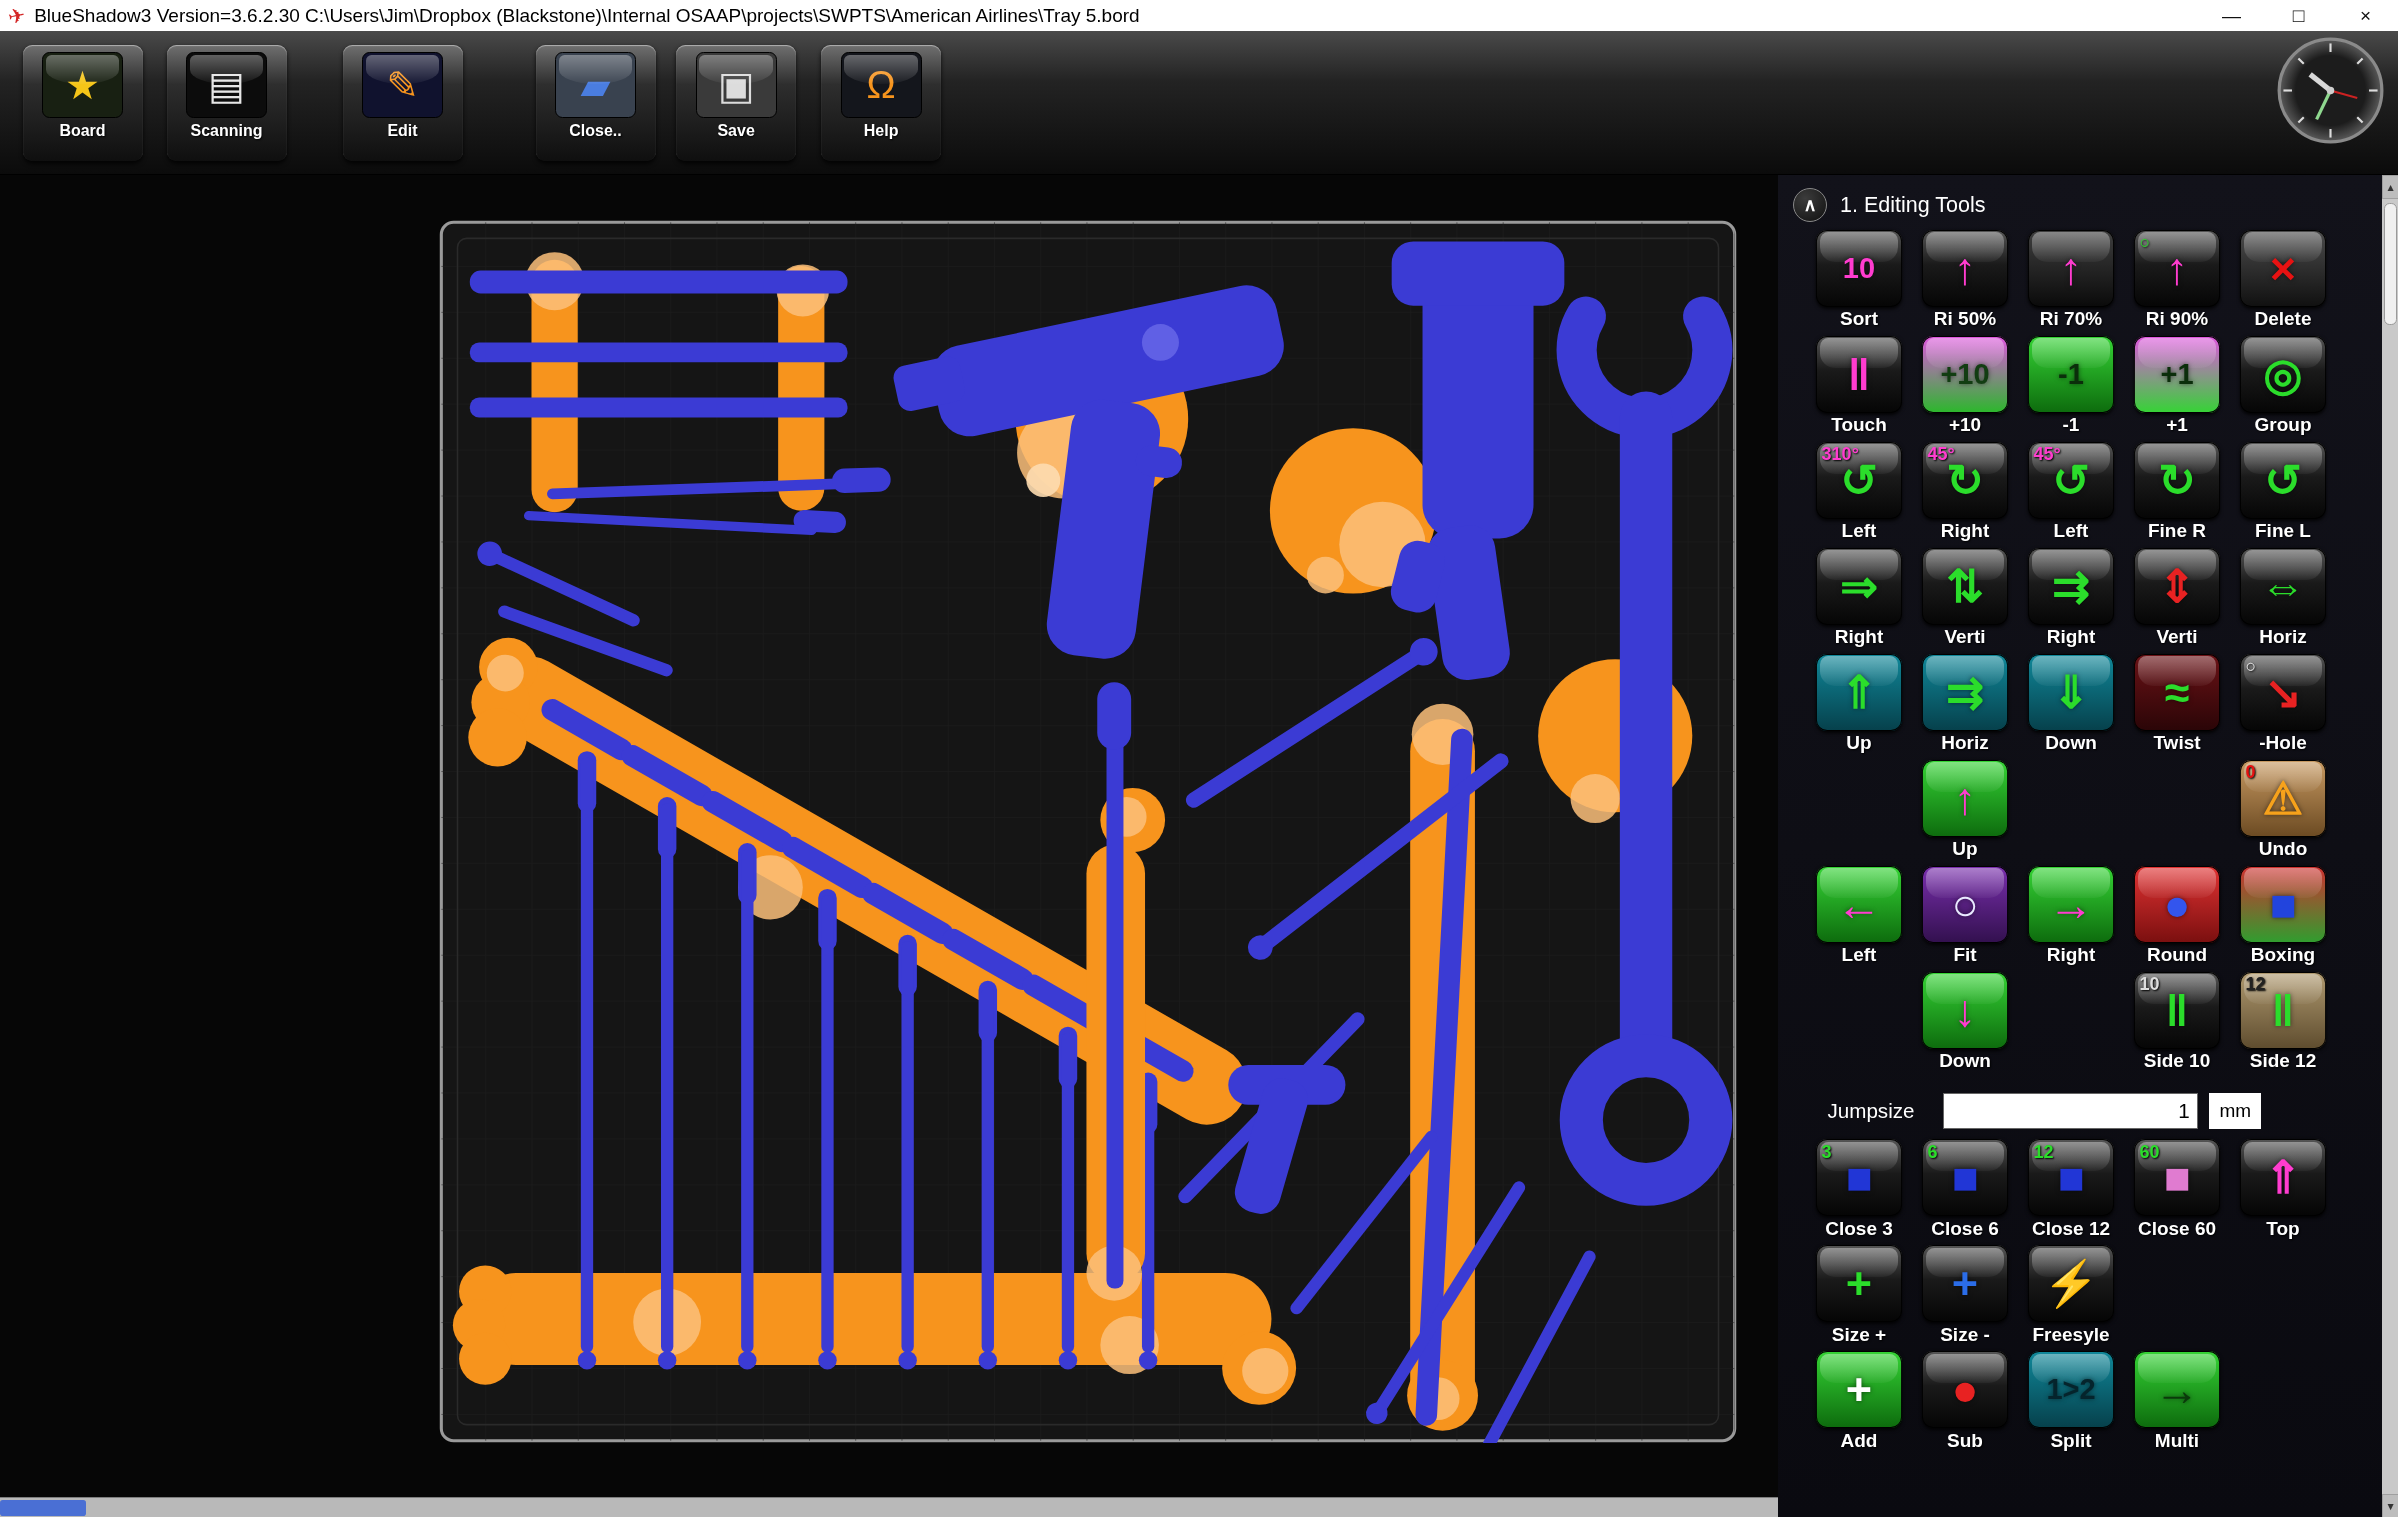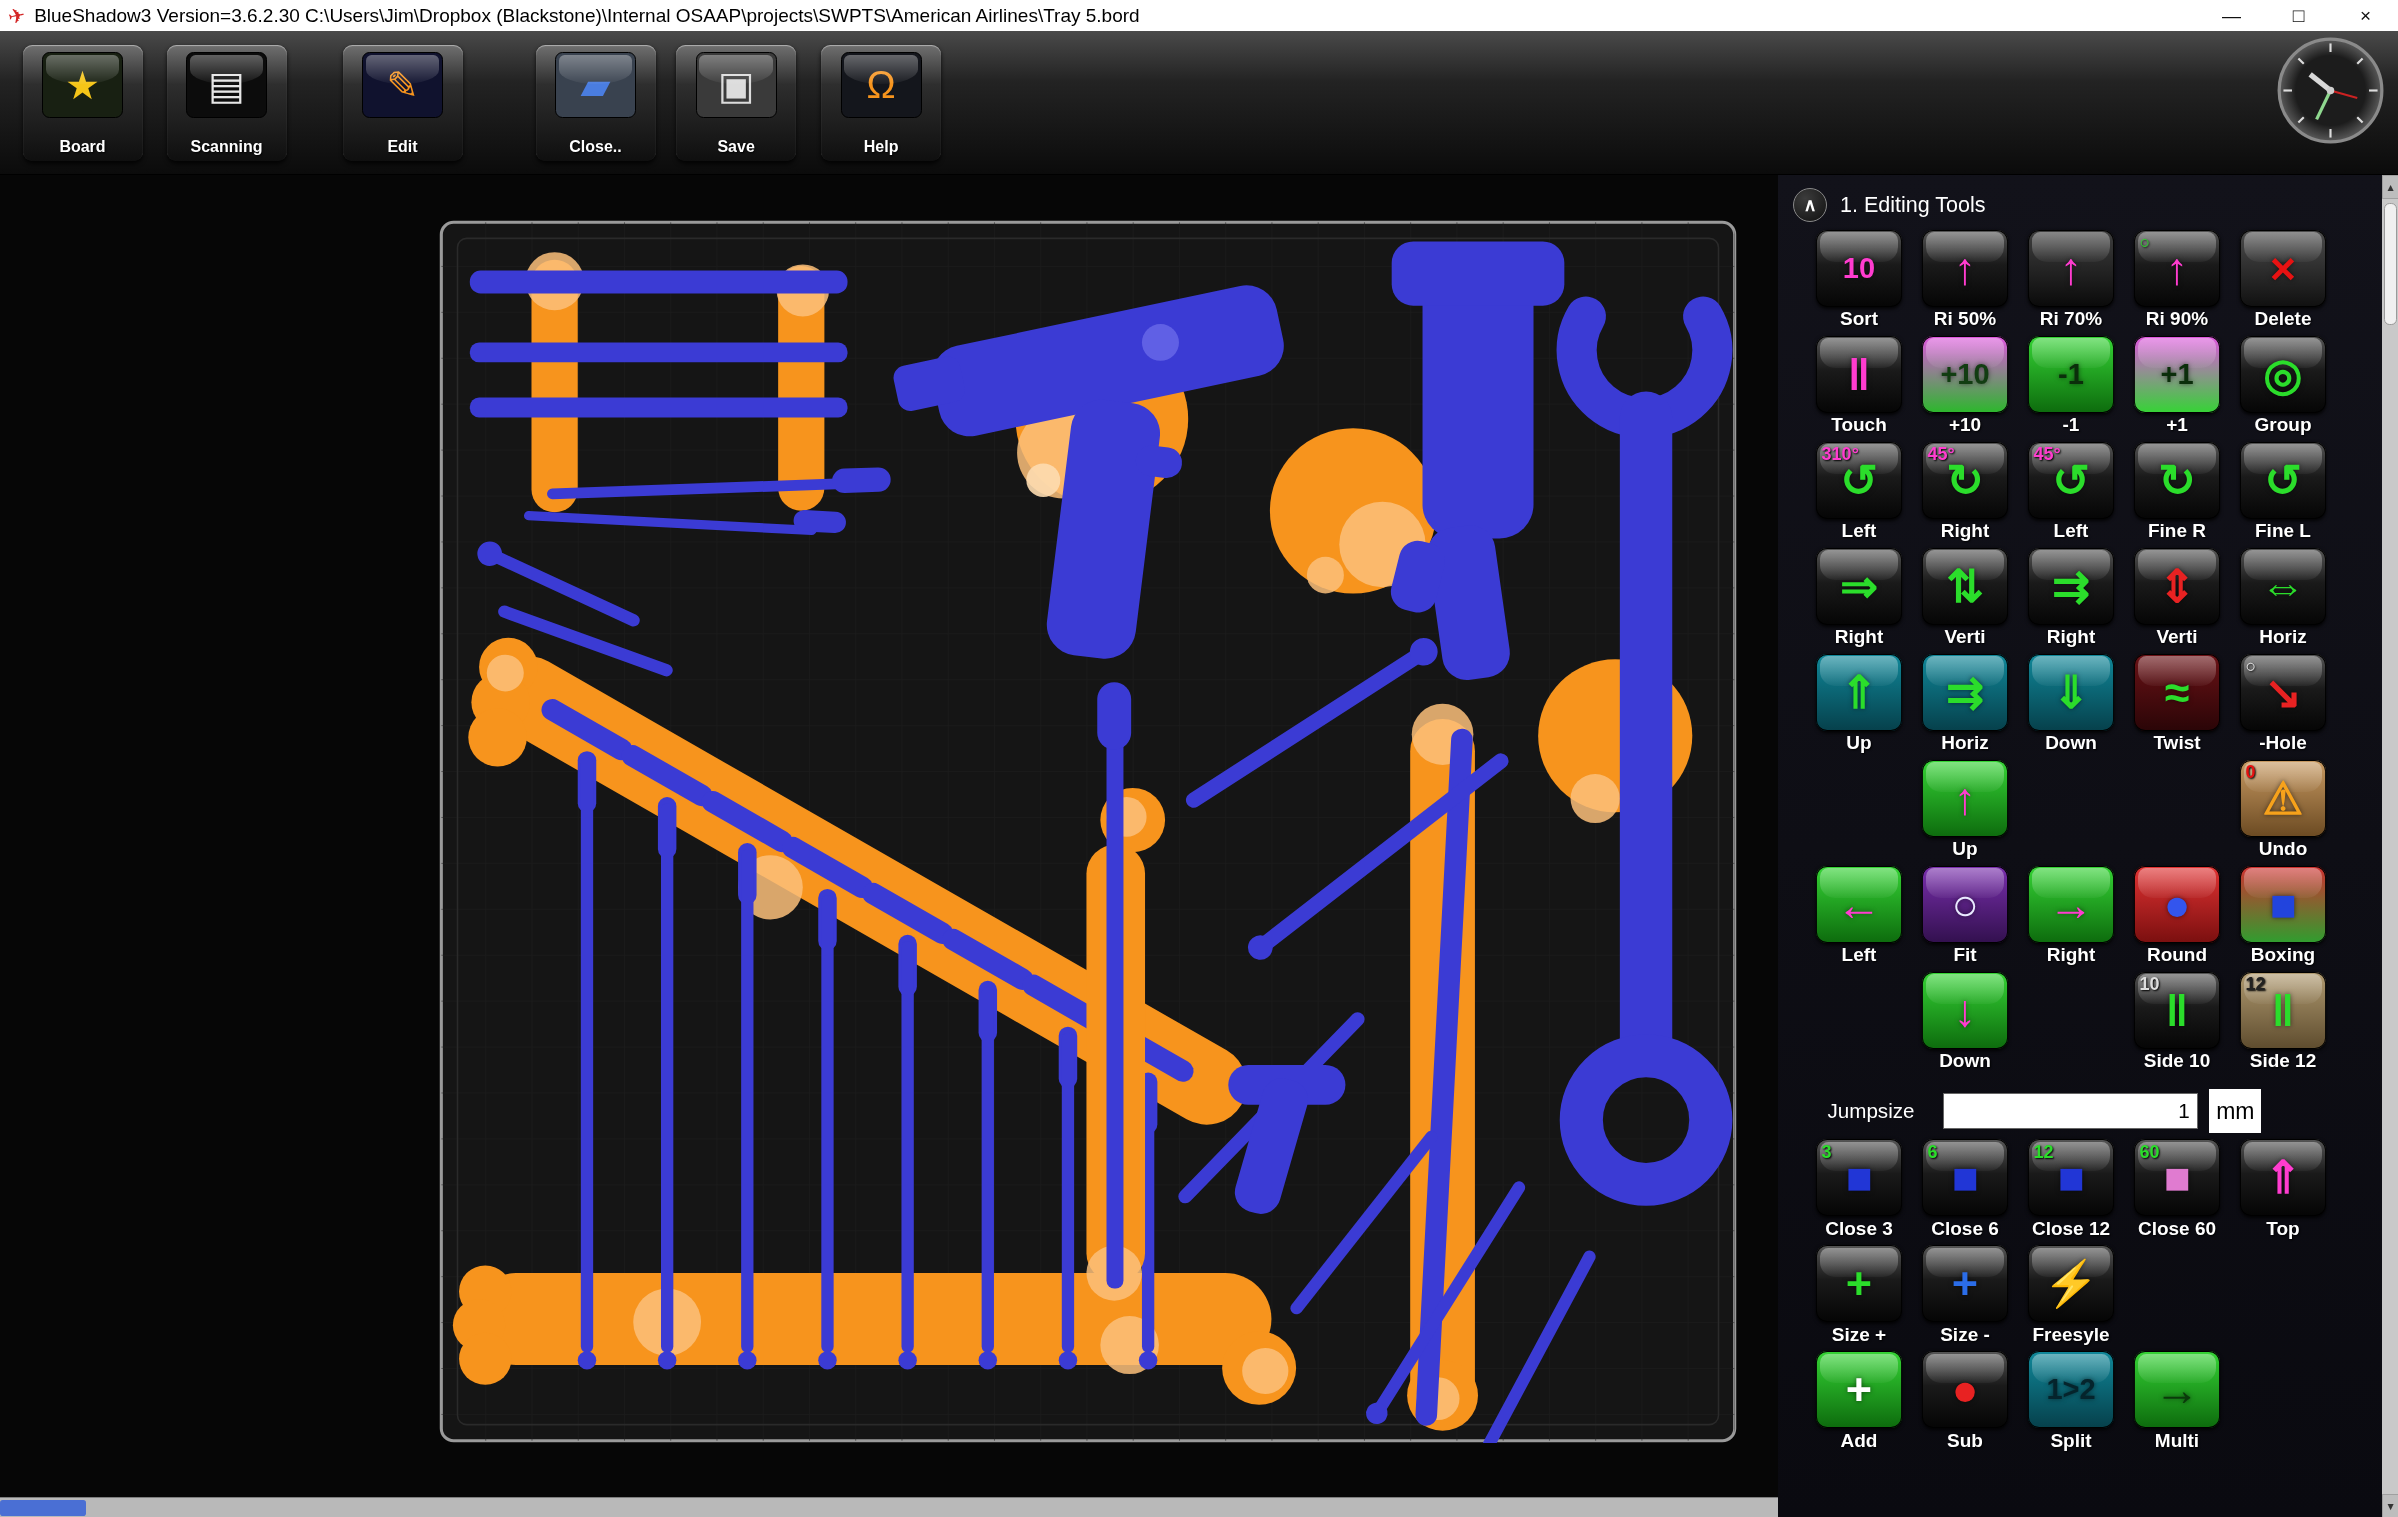--- a/index.html
+++ b/index.html
@@ -22,21 +22,21 @@
     border-bottom:0.9px solid #000;}
   .tb-btn{width:120px;height:116px;border-radius:9.4px;flex:0 0 auto;
     background:linear-gradient(180deg,#707070,#2e2e2e 34%,#0f0f0f);
     box-shadow:inset 0 0.9px 0.9px rgba(255,255,255,.45),0 2.8px 4.7px rgba(0,0,0,.8);
     display:flex;flex-direction:column;align-items:center;justify-content:flex-start;
     padding-top:7.5px;}
   .tb-icon{width:81px;height:66px;border-radius:7.5px;border:0.9px solid #000;position:relative;
     display:flex;align-items:center;justify-content:center;font-size:39px;overflow:hidden;}
   .tb-icon::after{content:"";position:absolute;left:2.8px;right:2.8px;top:1.9px;height:45%;
     border-radius:5.6px 5.6px 50% 50%;background:linear-gradient(rgba(255,255,255,.35),rgba(255,255,255,.03));}
-  .tb-label{margin-top:20px;font-size:16px;font-weight:bold;color:#fff;
+  .tb-label{margin-top:4px;font-size:16px;font-weight:bold;color:#fff;
     text-shadow:0.9px 0.9px 1.9px #000;}
   .clock{position:absolute;right:15px;top:5.6px;width:107px;height:107px;}
   
   .content{display:flex;height:1343px;}
   .canvas-area{position:relative;flex:1;background:#060606;overflow:hidden;}
   .board{position:absolute;left:439px;top:45px;width:1298px;height:1223px;}
   .board svg{width:100%;height:100%;display:block;}
   .o{fill:var(--orange);}
   .ol{fill:var(--orange-light);opacity:.85;}
   .oll{fill:#FDDCB0;opacity:.9;}
@@ -69,22 +69,22 @@
     text-shadow:0 0 5.6px rgba(0,0,0,.55);}
   .tool-glyph.txt{font-size:29px;font-weight:800;}
   .tool-badge{position:absolute;top:2.8px;left:5.6px;z-index:2;font-size:18px;font-weight:bold;
     text-shadow:0.9px 0.9px 1.9px #000;}
   .tool-label{margin-top:1.9px;font-size:19px;font-weight:bold;white-space:nowrap;
     text-shadow:0.9px 0.9px 1.9px #000;}
   .jumpsize-row{display:flex;align-items:center;margin:11.2px 15px 5.6px 32px;gap:11.2px;height:45px;}
   .jumpsize-label{font-size:20.6px;width:122px;text-align:center;}
   .jumpsize-input{width:255px;height:36px;background:#fff;border:0.9px solid #666;
     font-size:20.6px;text-align:right;padding-right:7.5px;font-family:"Liberation Sans",sans-serif;}
-  .jumpsize-unit{width:52px;height:44px;background:#fff;color:#000;display:flex;
-    align-items:center;justify-content:center;font-size:23px;}
+  .jumpsize-unit{width:52px;height:36px;background:#fff;color:#000;display:flex;
+    align-items:center;justify-content:center;font-size:19px;}
   
   .vscroll{width:17px;background:#c9c9c9;display:flex;flex-direction:column;}
   .vs-btn{height:24px;display:flex;align-items:center;justify-content:center;
     background:#bdbdbd;color:#333;font-size:10.3px;border:0.9px solid #a0a0a0;}
   .vs-track{flex:1;position:relative;}
   .vs-thumb{position:absolute;left:1.9px;right:1.9px;top:3.7px;height:122px;background:#f0f0f0;
     border:0.9px solid #9a9a9a;border-radius:5.6px;}
 </style>
 </head>
 <body>

